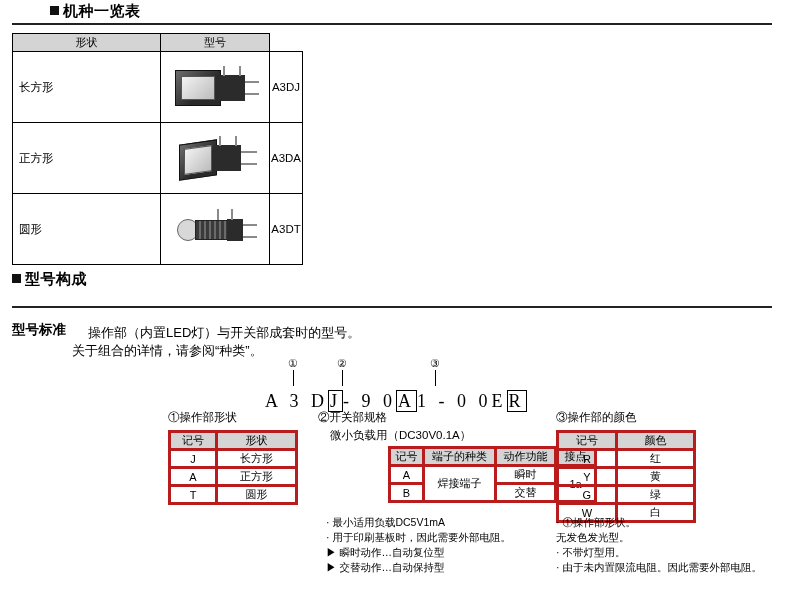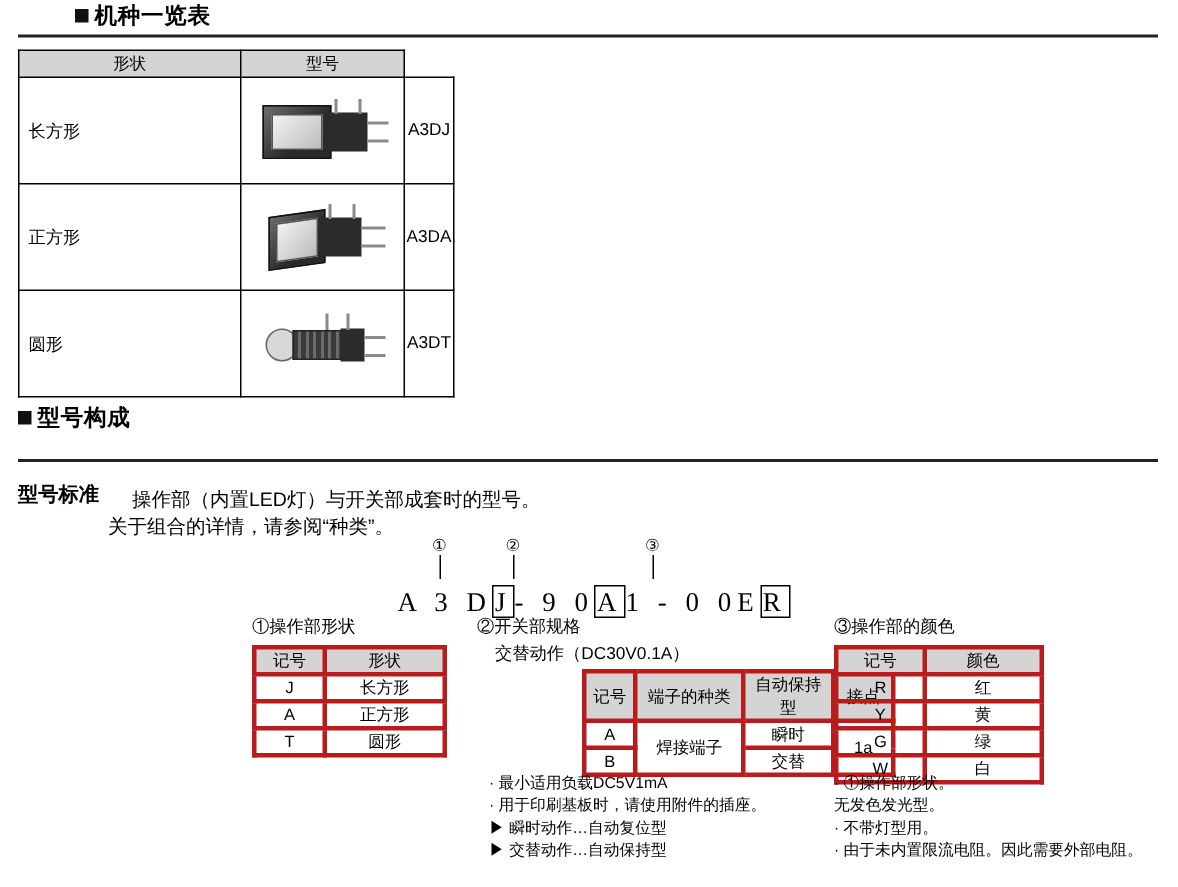--- a/index.html
+++ b/index.html
@@ -278,44 +278,44 @@
       <td>正方形</td>
     </tr>
     <tr>
       <td>T</td>
       <td>圆形</td>
     </tr>
   </tbody>
     </table>
 
   <div class="sub-head" style="left:318px; top:410px;">②开关部规格</div>
-  <div class="sub-head" style="left:330px; top:428px;">交替动作（DC30V0.1A）</div>
+  <div class="sub-head" style="left:330px; top:428px;">微小负载用（DC30V0.1A）</div>
   <table class="spec" style="left:388px; top:446px;">
     <tbody>
         <tr>
       <th style="width:34px;">记号</th>
       <th style="width:72px;">端子的种类</th>
-      <th style="width:60px;">自动保持型</th>
+      <th style="width:60px;">动作功能</th>
       <th style="width:40px;">接点</th>
     </tr>
     <tr>
       <td>A</td>
       <td rowspan="2">焊接端子</td>
       <td>瞬时</td>
       <td rowspan="2">1a</td>
     </tr>
     <tr>
       <td>B</td>
       <td>交替</td>
     </tr>
   </tbody>
     </table>
   <div class="bullets" style="left:326px; top:515px;">
     <div>· 最小适用负载DC5V1mA</div>
-    <div>· 用于印刷基板时，请使用附件的插座。</div>
+    <div>· 用于印刷基板时，因此需要外部电阻。</div>
     <div>▶ 瞬时动作…自动复位型</div>
     <div>▶ 交替动作…自动保持型</div>
   </div>
 
   <div class="sub-head" style="left:556px; top:410px;">③操作部的颜色</div>
   <table class="spec" style="left:556px; top:430px; width:140px;">
     <tbody>
         <tr>
       <th style="width:60px;">记号</th>
       <th style="width:80px;">颜色</th>

